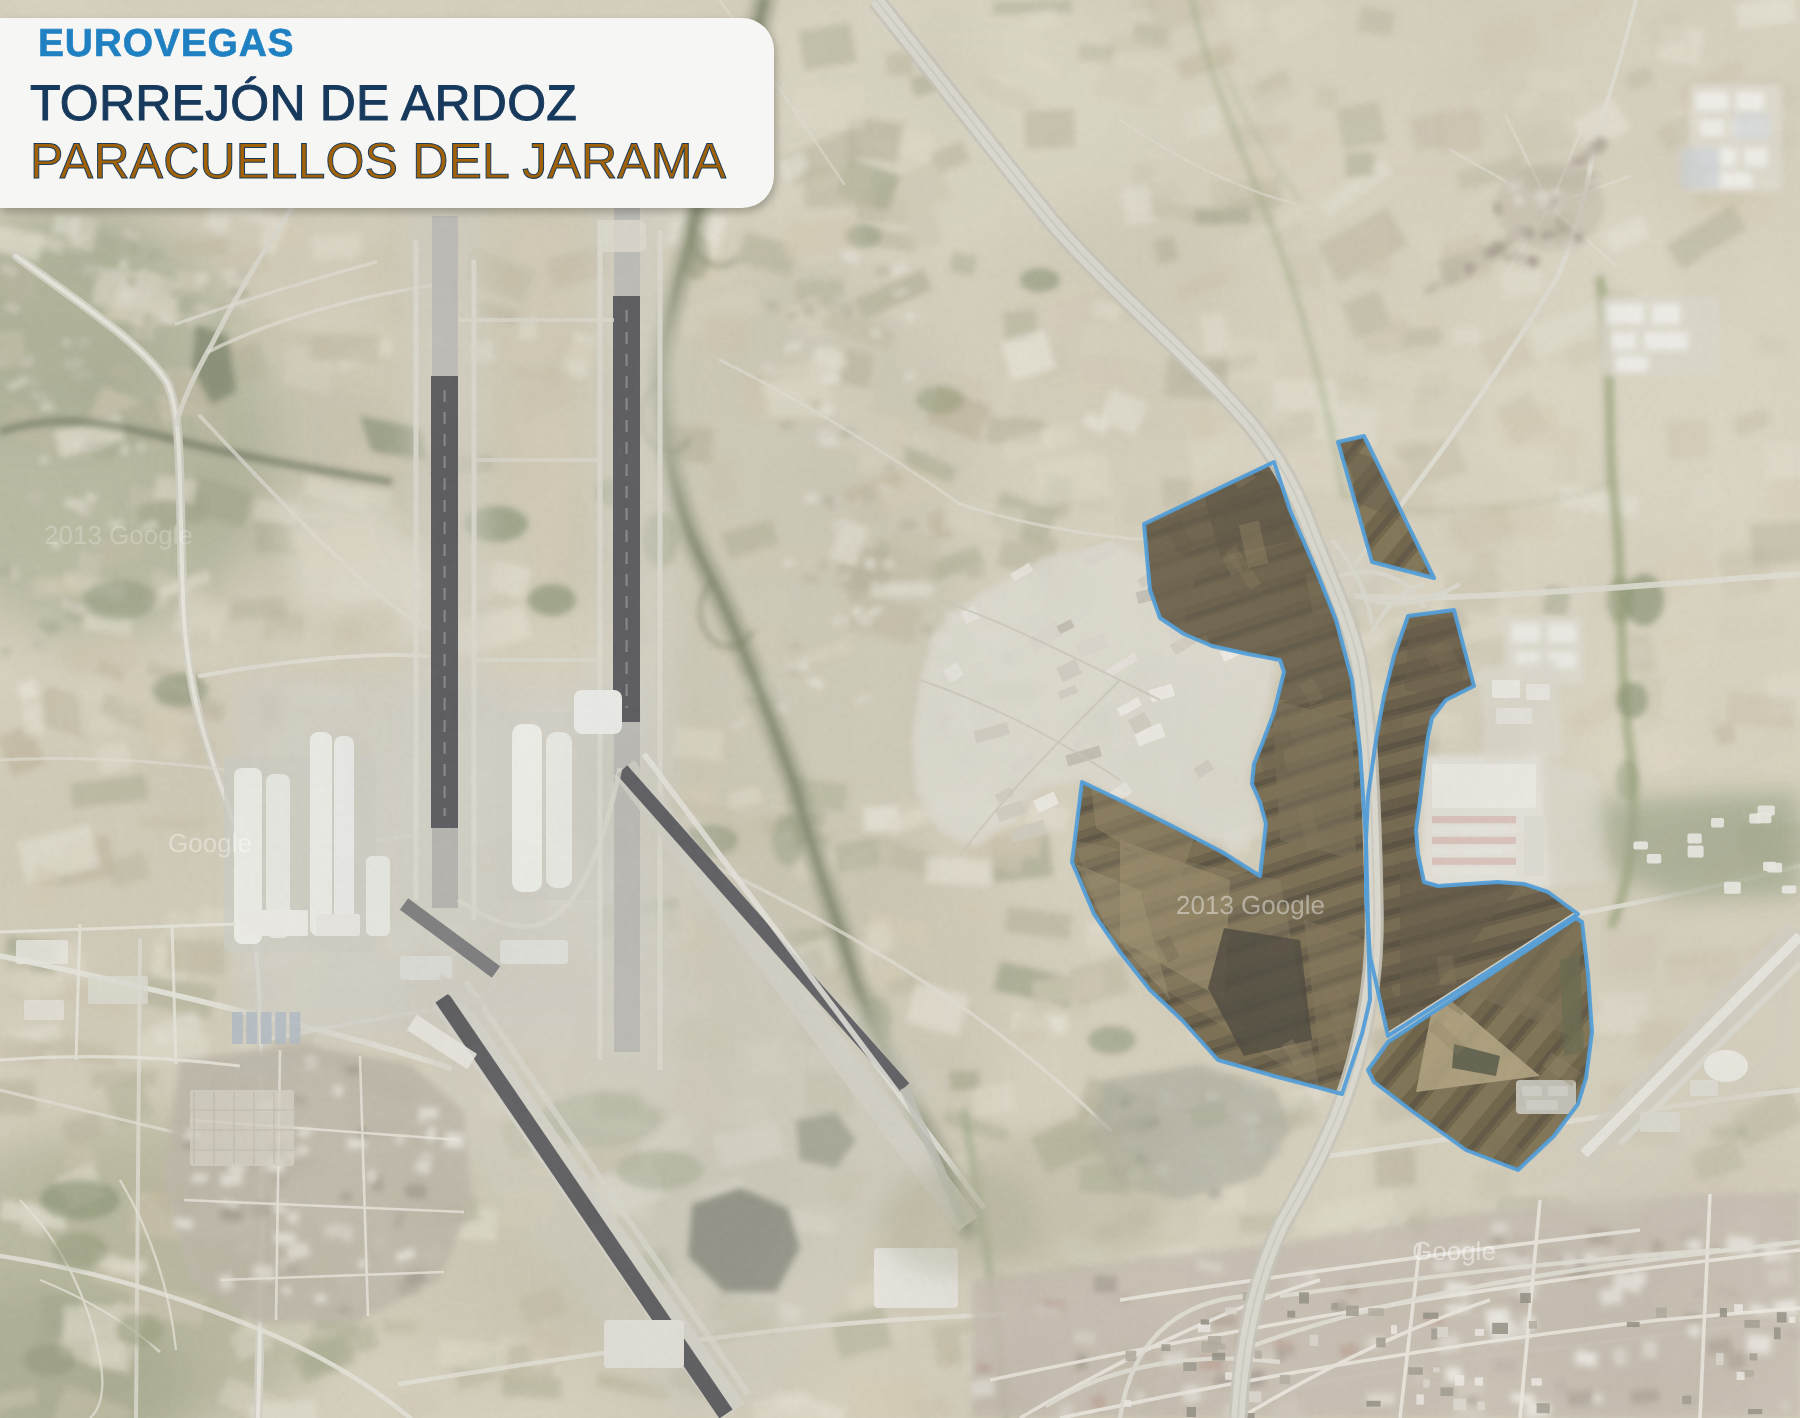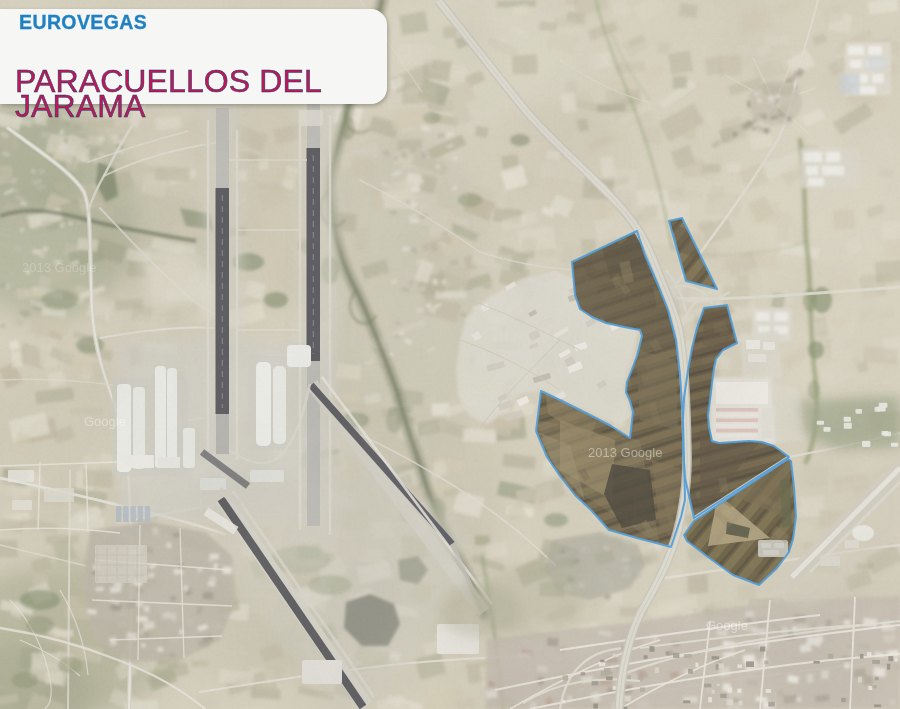--- a/index.html
+++ b/index.html
@@ -1,18 +1,18 @@
 <!DOCTYPE html>
 <html><head><meta charset="utf-8"><style>
 html,body{margin:0;padding:0;background:#d0c9b6}
 #wrap{position:relative;width:900px;height:709px;overflow:hidden;font-family:"Liberation Sans",sans-serif}
 #label{position:absolute;left:0;top:9px;width:387px;height:95px;background:#f6f6f4;border-radius:0 16px 16px 0;box-shadow:1px 2px 4px rgba(60,60,50,0.35)}
 #l1{position:absolute;left:19px;top:4px;font-size:19.5px;line-height:19.5px;font-weight:bold;color:#1f80c2;letter-spacing:0.4px;-webkit-text-stroke:0.3px #1f80c2}
 #l2{position:absolute;left:15px;top:31px;font-size:25px;line-height:25px;color:#17395c;letter-spacing:0.1px;-webkit-text-stroke:0.5px #17395c}
-#l3{position:absolute;left:15px;top:60px;font-size:32px;line-height:25px;color:#be185d;letter-spacing:0.1px;-webkit-text-stroke:0.5px #17395c}
+#l3{position:absolute;left:15px;top:60px;font-size:25px;line-height:25px;color:#a16207;letter-spacing:0.1px;-webkit-text-stroke:0.5px #17395c}
 </style></head><body>
 <div id="wrap">
 <svg width="900" height="709" viewBox="0 0 900 709" xmlns="http://www.w3.org/2000/svg">
 <defs>
 <filter id="b2" x="-20%" y="-20%" width="140%" height="140%">
           <feGaussianBlur stdDeviation="1.6"></feGaussianBlur>
         </filter>
 <filter id="b6" x="-30%" y="-30%" width="160%" height="160%">
           <feGaussianBlur stdDeviation="6"></feGaussianBlur>
         </filter>
@@ -1767,14 +1767,15 @@
 <rect x="0.0" y="0.0" width="900.0" height="709.0" fill="#fffdf8" opacity="0.11"></rect>
 <g font-family="Liberation Sans, sans-serif" fill="#ffffff">
 <text x="588" y="457" font-size="13" opacity="0.42">2013 Google</text>
 <text x="706" y="630" font-size="13" opacity="0.45">Google</text>
 <text x="22" y="272" font-size="13" opacity="0.22">2013 Google</text>
 <text x="84" y="426" font-size="13" opacity="0.35">Google</text>
 </g>
 </svg>
 <div id="label">
       <div id="l1">EUROVEGAS</div>
+      <div id="l2">TORREJÓN DE ARDOZ</div>
       <div id="l3">PARACUELLOS DEL JARAMA</div>
     </div>
 </div>
 </body></html>

